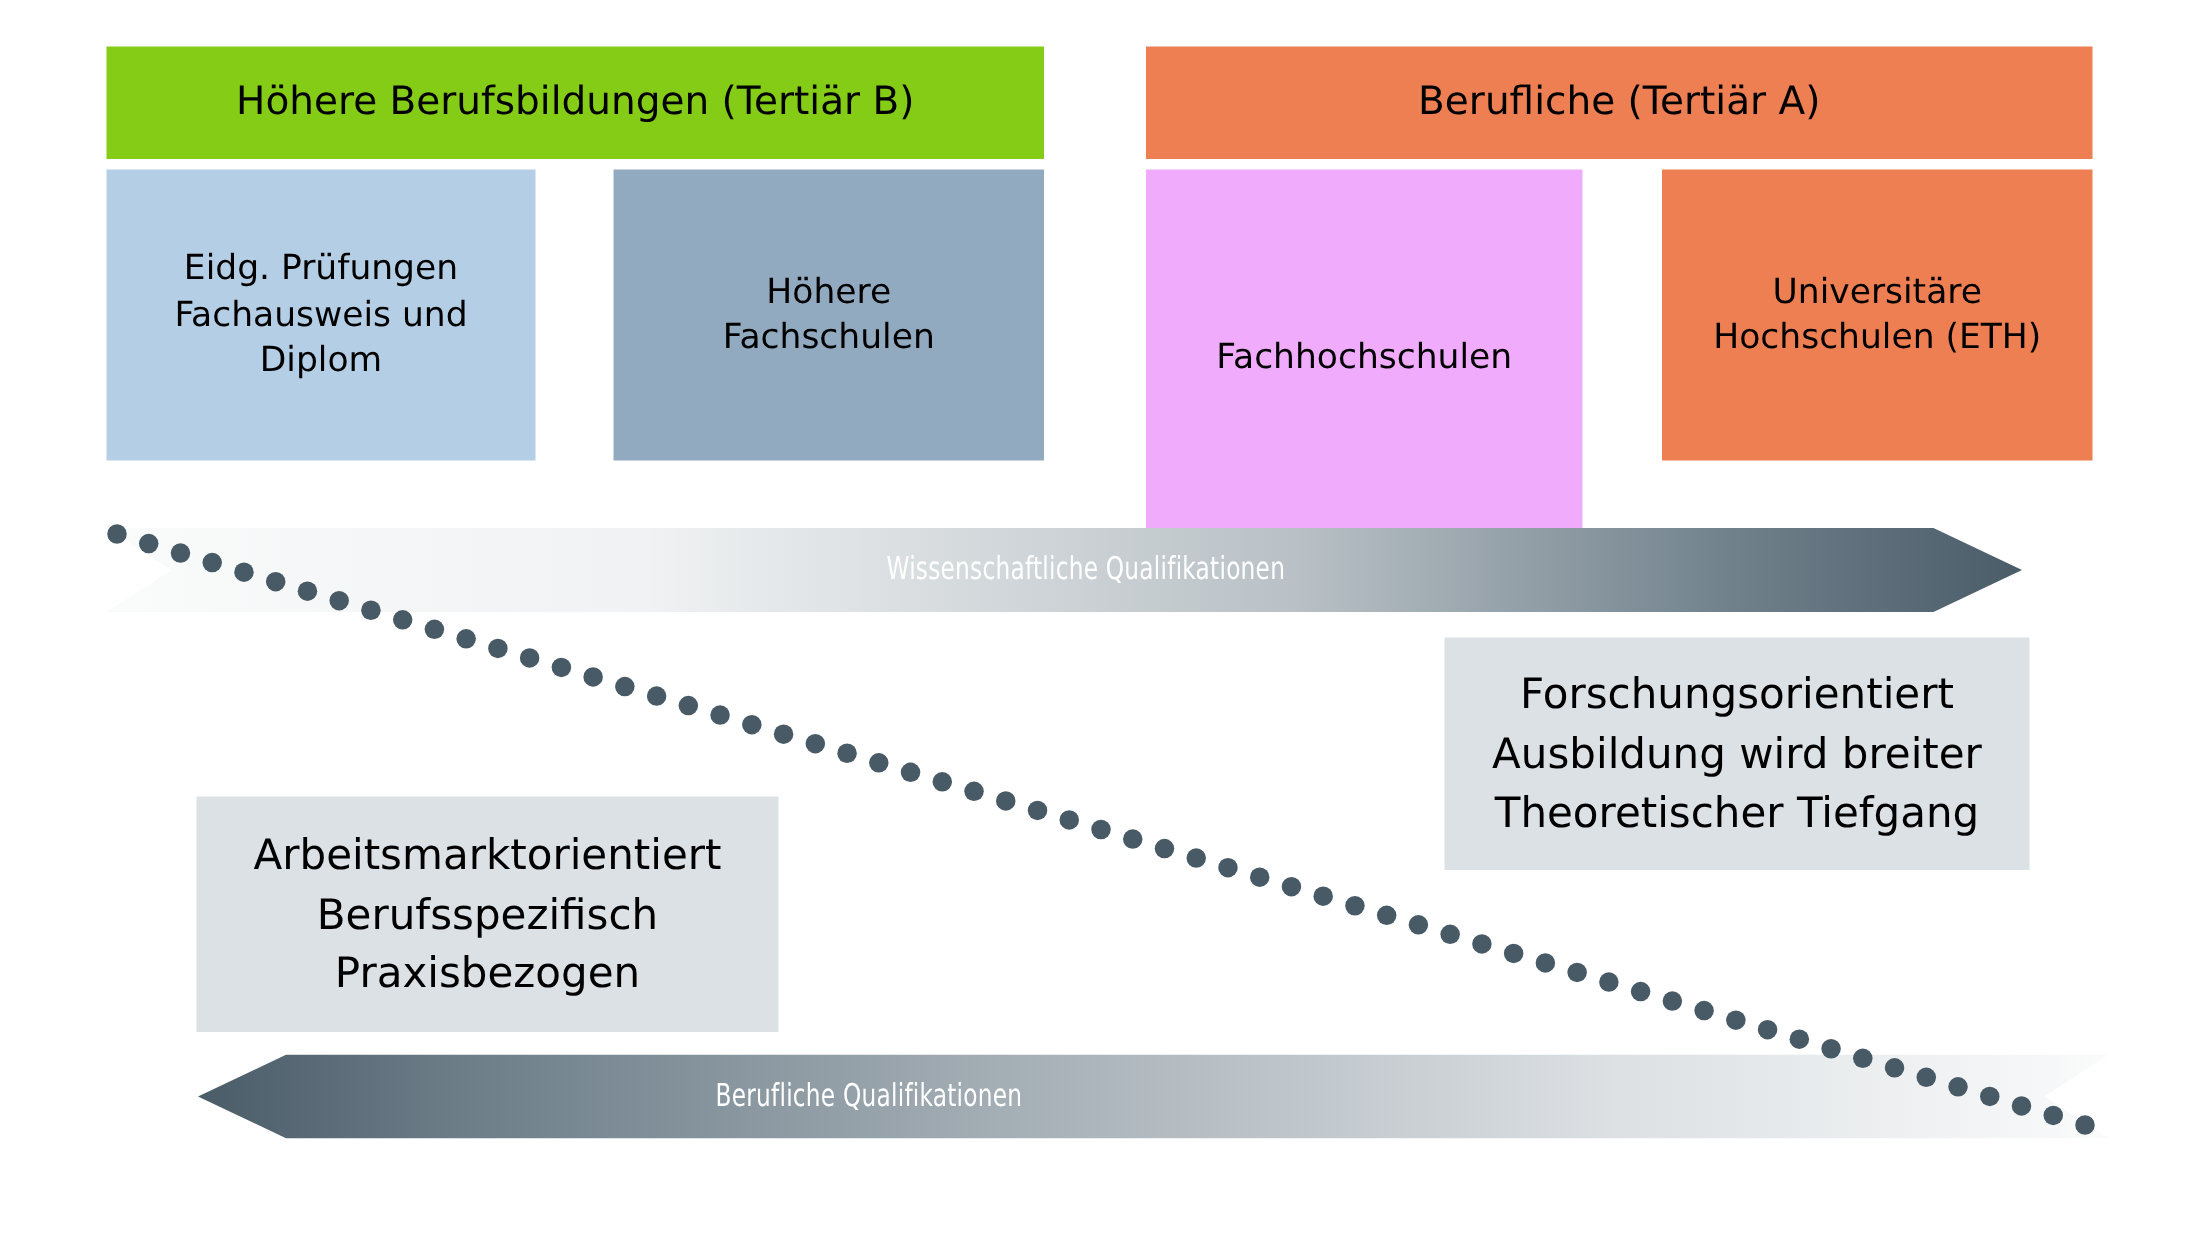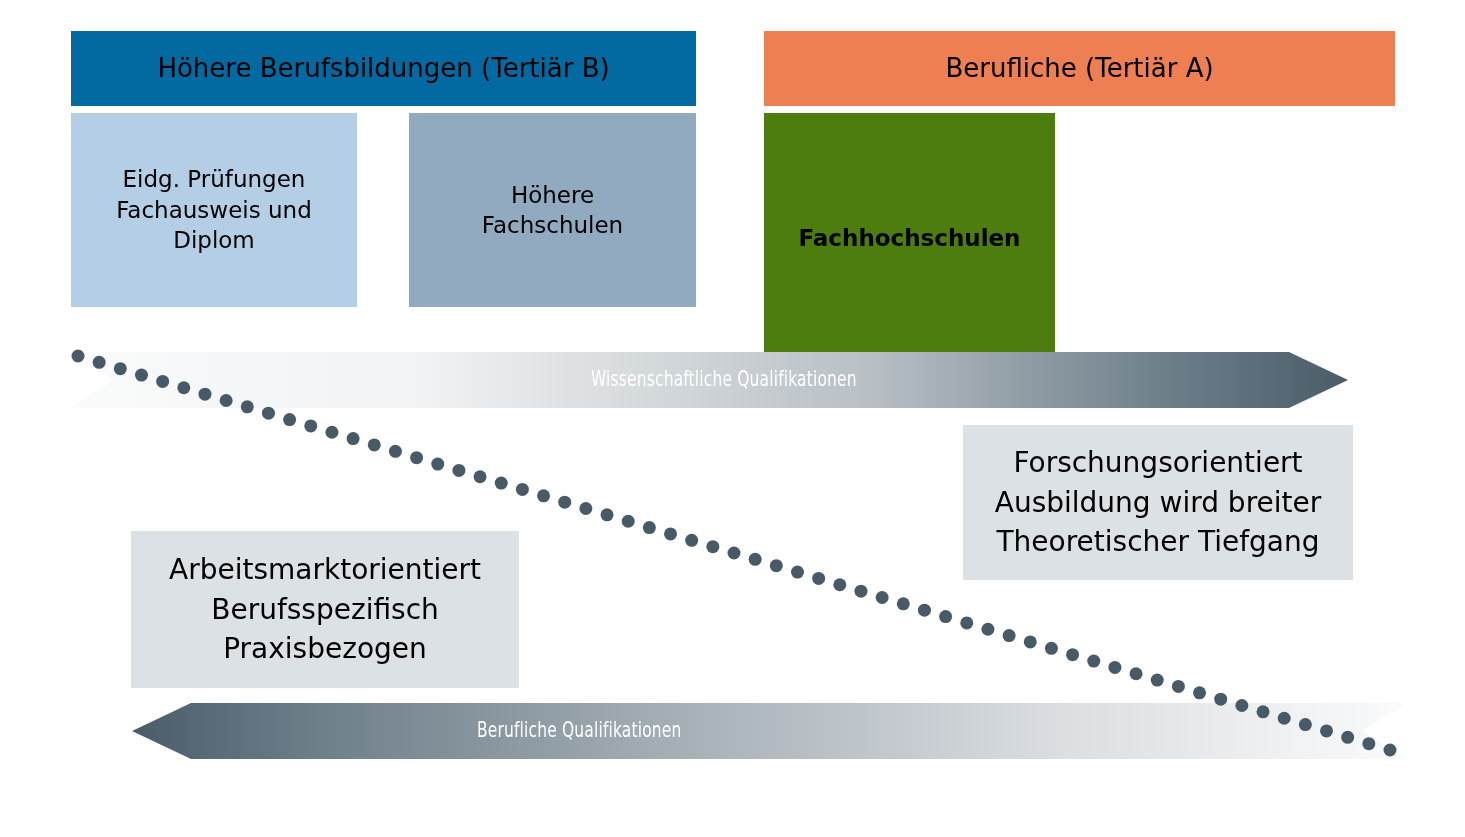--- a/index.html
+++ b/index.html
@@ -38,27 +38,27 @@
   .header-box {
     font-size: 26px;
   }
 
   .sub-box {
     font-size: 23px;
     padding: 6px 10px;
   }
 
   
-  .hdr-tb   { left: 71px;  top: 31px;  width: 625px; height: 75px;  background: #0369a1; }
+  .hdr-tb   { left: 71px;  top: 31px;  width: 625px; height: 75px;  background: #84cc16; }
   .sub-eidg { left: 71px;  top: 113px; width: 286px; height: 194px; background: #B4CFE5; }
   .sub-hf   { left: 409px; top: 113px; width: 287px; height: 194px; background: #91AAC0; align-items: center; }
 
   
   .hdr-ta   { left: 764px;  top: 31px;  width: 631px; height: 75px;  background: #EE7F53; }
-  .sub-fh   { left: 764px;  top: 113px; width: 291px; height: 251px; background: #4d7c0f; font-weight: bold; }
+  .sub-fh   { left: 764px;  top: 113px; width: 291px; height: 251px; background: #f0abfc; }
   .sub-uh   { left: 1108px; top: 113px; width: 287px; height: 194px; background: #EE7F53; }
 
   
   .arrow-band {
     position: absolute;
     display: flex;
     align-items: center;
   }
   .arrow-band svg {
     position: absolute;
@@ -142,20 +142,23 @@
   <div class="box sub-box sub-hf">
     <span>Höhere<br>Fachschulen</span>
   </div>
 
   <div class="box header-box hdr-ta">Berufliche (Tertiär A)</div>
 
   <div class="box sub-box sub-fh">
     <span>Fachhochschulen</span>
   </div>
 
+  <div class="box sub-box sub-uh">
+    <span>Universitäre<br>Hochschulen (ETH)</span>
+  </div>
 
   <div class="arrow-band band-top">
     <svg width="1277" height="56" viewBox="0 0 1277 56">
       <defs>
         <linearGradient id="gradTop" x1="0" y1="0" x2="1" y2="0">
           <stop offset="0" stop-color="#FAFBFB"></stop>
           <stop offset="0.28" stop-color="#F0F2F3"></stop>
           <stop offset="0.62" stop-color="#B9C1C6"></stop>
           <stop offset="0.86" stop-color="#6D7E89"></stop>
           <stop offset="1" stop-color="#4A5C68"></stop>

